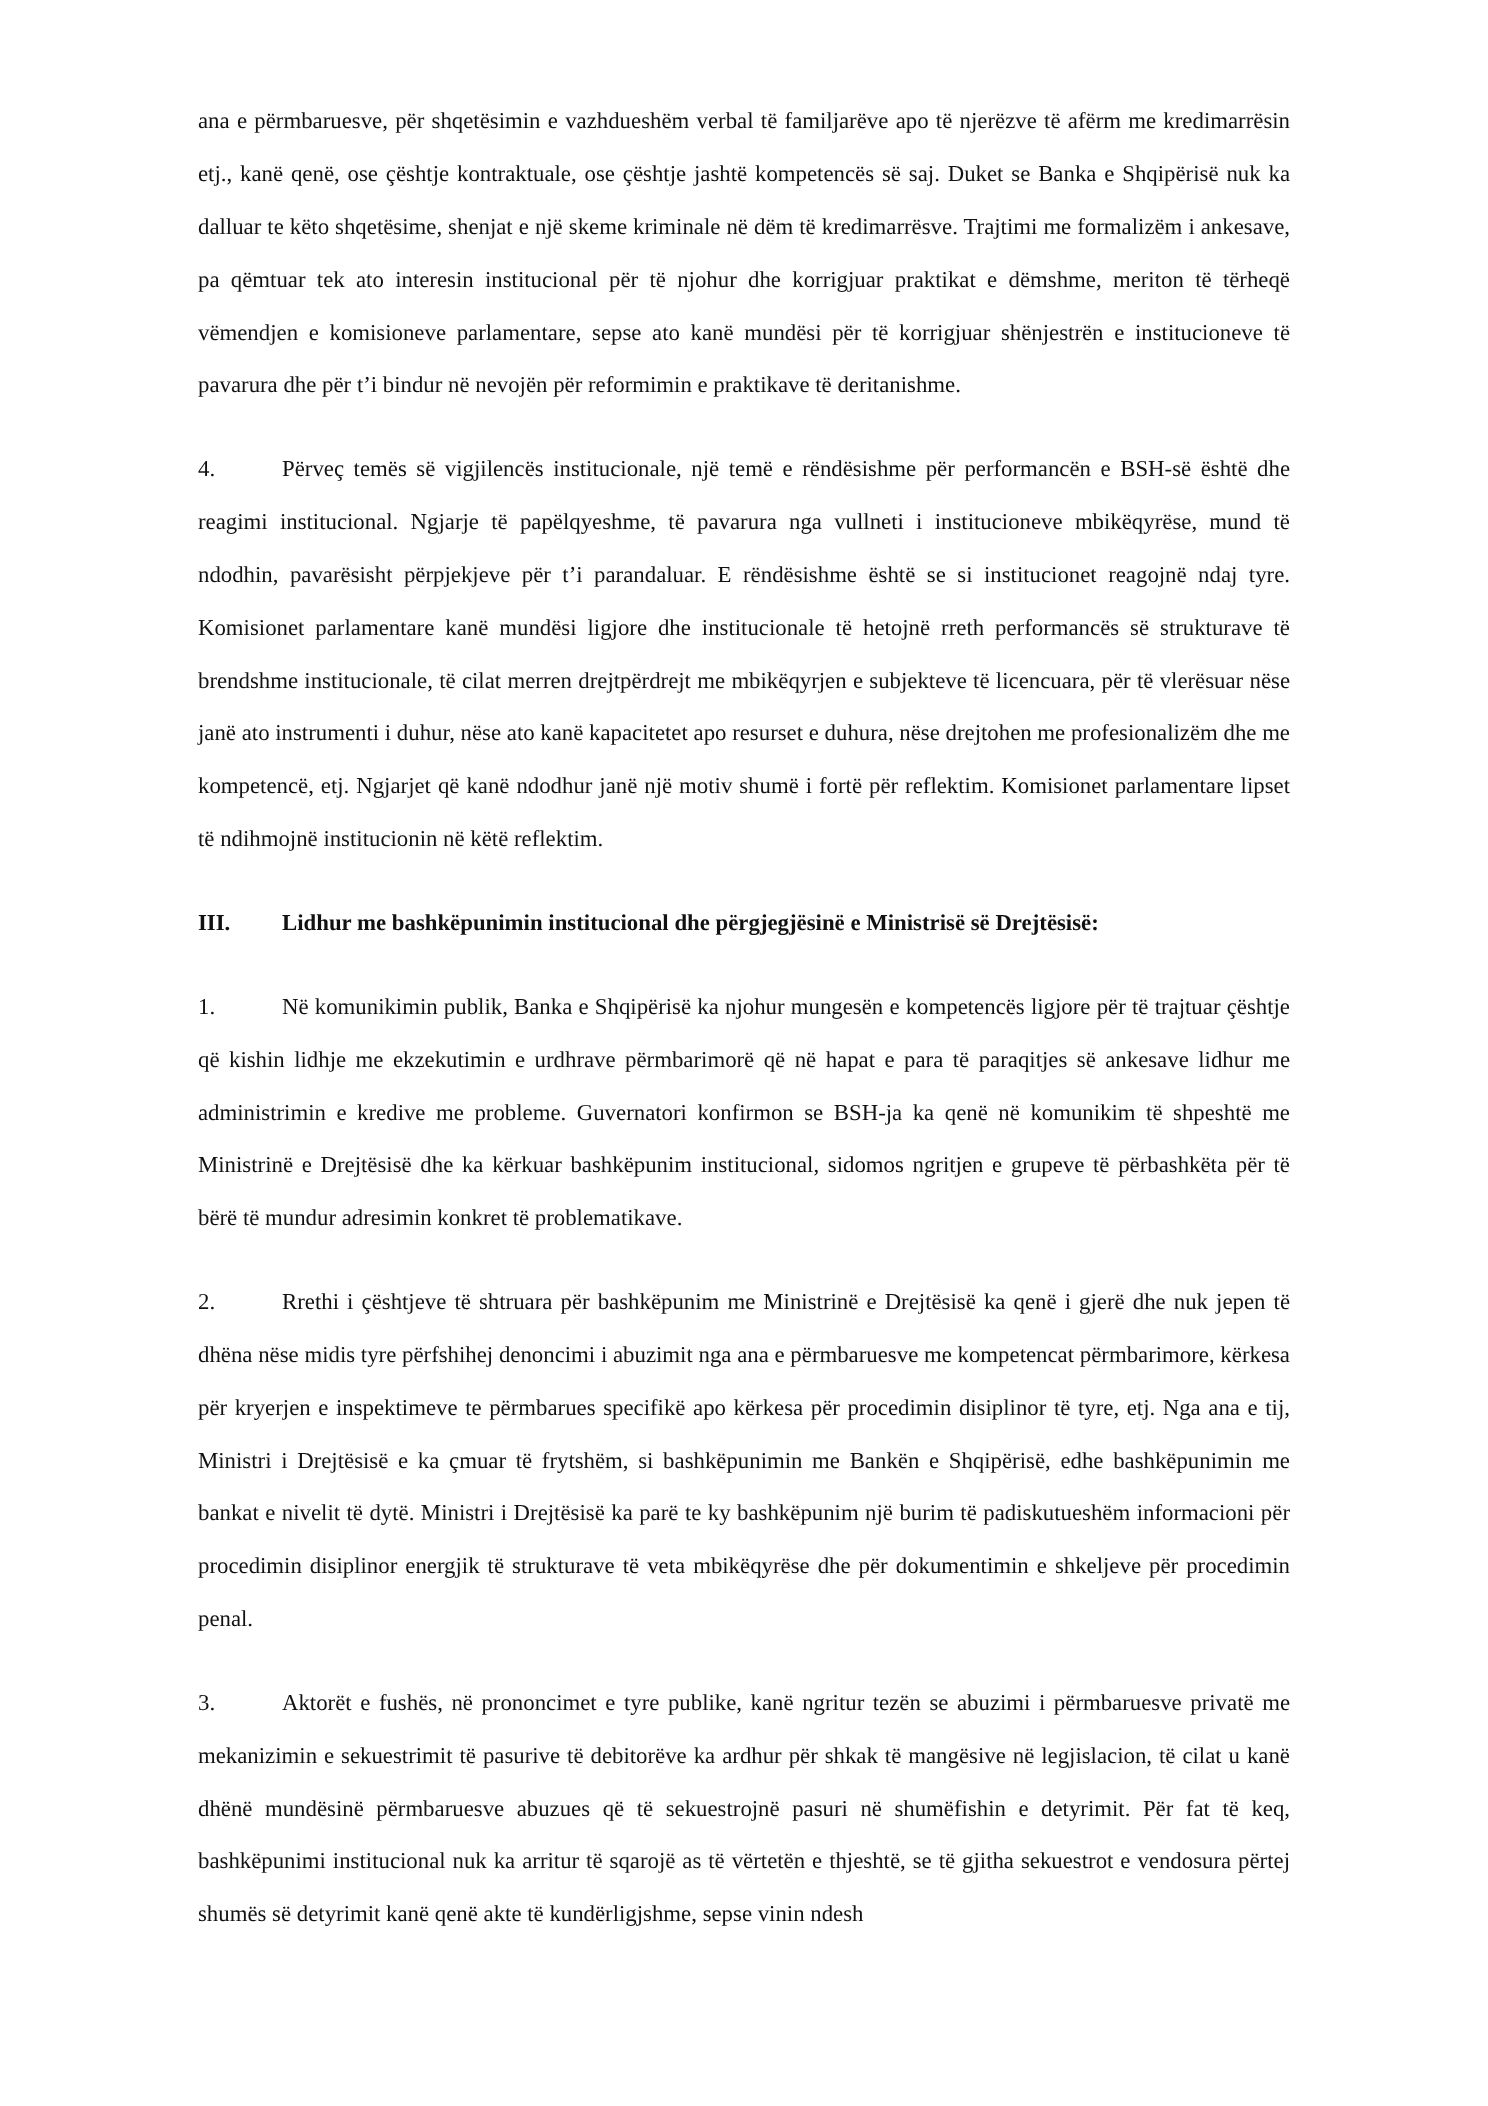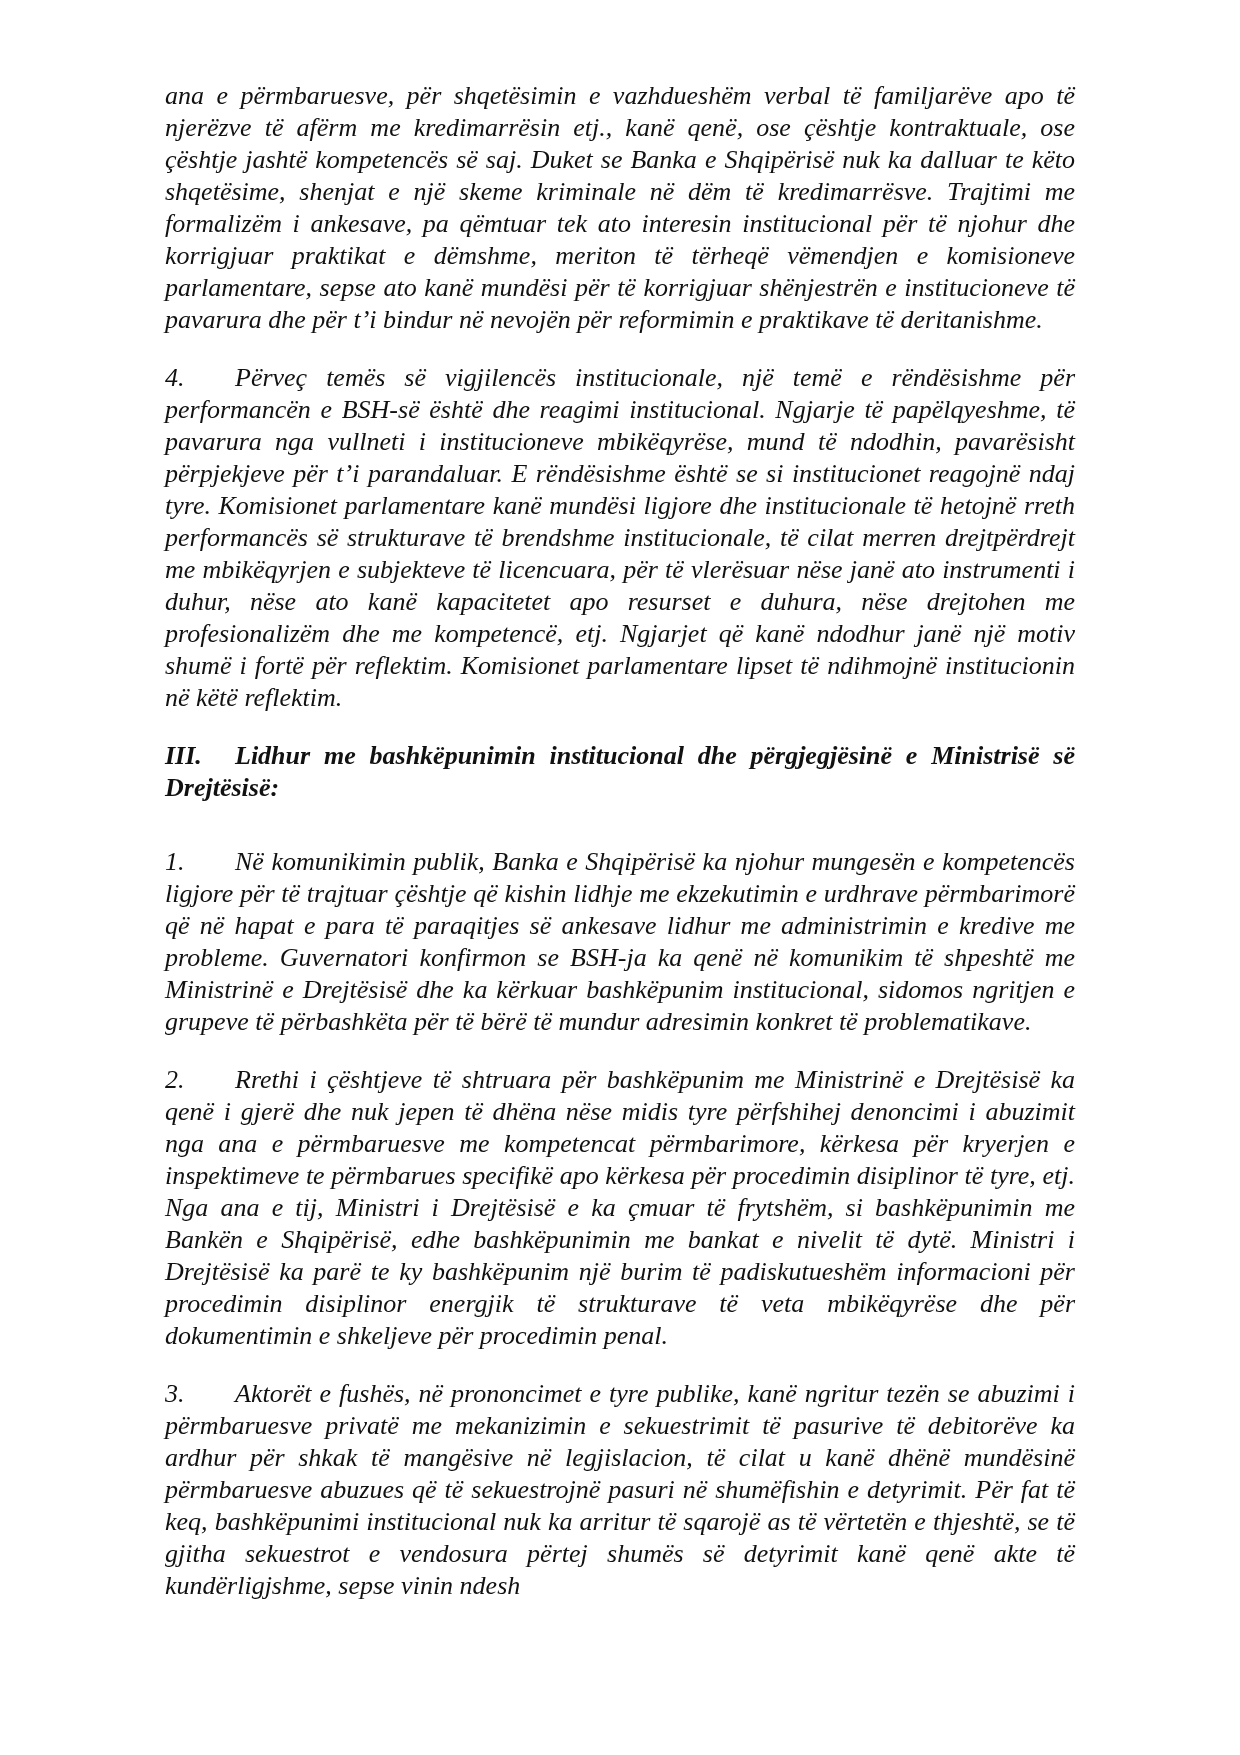--- a/index.html
+++ b/index.html
@@ -3,31 +3,30 @@
 <meta charset="utf-8">
 <style>
   html, body { margin: 0; padding: 0; background: #ffffff; }
   body { width: 1240px; height: 1755px; position: relative; overflow: hidden; }
   .page {
     position: absolute;
     left: 165px;
     top: 80px;
     width: 910px;
     font-family: "Liberation Serif", "DejaVu Serif", serif;
-    font-size: 26px;
-    line-height: 32px;
+    font-size: 19px;
+    line-height: 44px;
     color: #111111;
     text-align: justify;
-    font-style: italic;
   }
   .para { margin: 0 0 26px 0; }
   .num { display: inline-block; width: 70px; }
   .heading {
     font-weight: bold;
-    margin: 0 0 42px 0;
+    margin: 0 0 26px 0;
   }
   .heading .num { width: 70px; }
 </style>
 </head>
 <body>
 
 <div class="page">
 
   <p class="para">ana e përmbaruesve, për shqetësimin e vazhdueshëm verbal të familjarëve apo të njerëzve të afërm me kredimarrësin etj., kanë qenë, ose çështje kontraktuale, ose çështje jashtë kompetencës së saj. Duket se Banka e Shqipërisë nuk ka dalluar te këto shqetësime, shenjat e një skeme kriminale në dëm të kredimarrësve. Trajtimi me formalizëm i ankesave, pa qëmtuar tek ato interesin institucional për të njohur dhe korrigjuar praktikat e dëmshme, meriton të tërheqë vëmendjen e komisioneve parlamentare, sepse ato kanë mundësi për të korrigjuar shënjestrën e institucioneve të pavarura dhe për t’i bindur në nevojën për reformimin e praktikave të deritanishme.</p>
 

